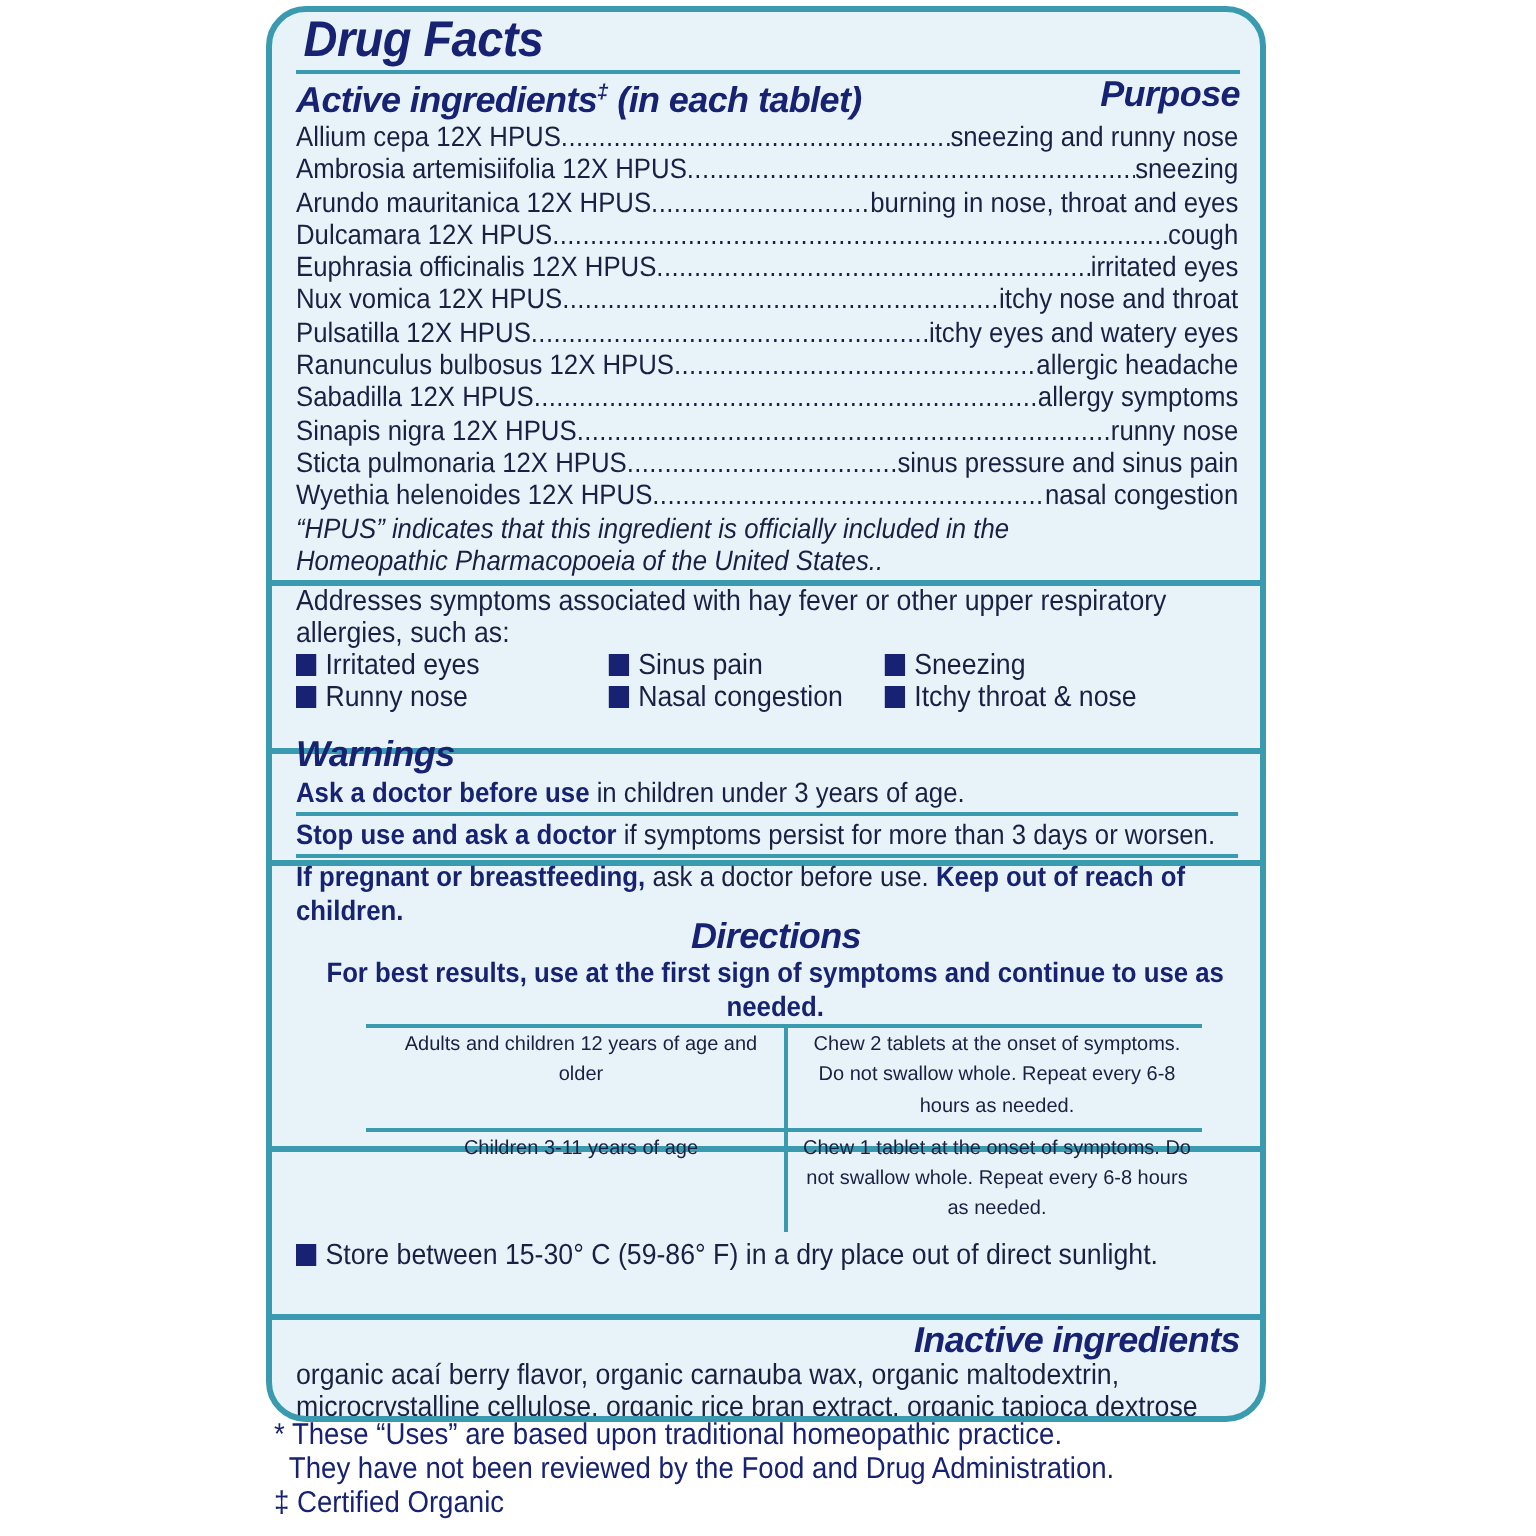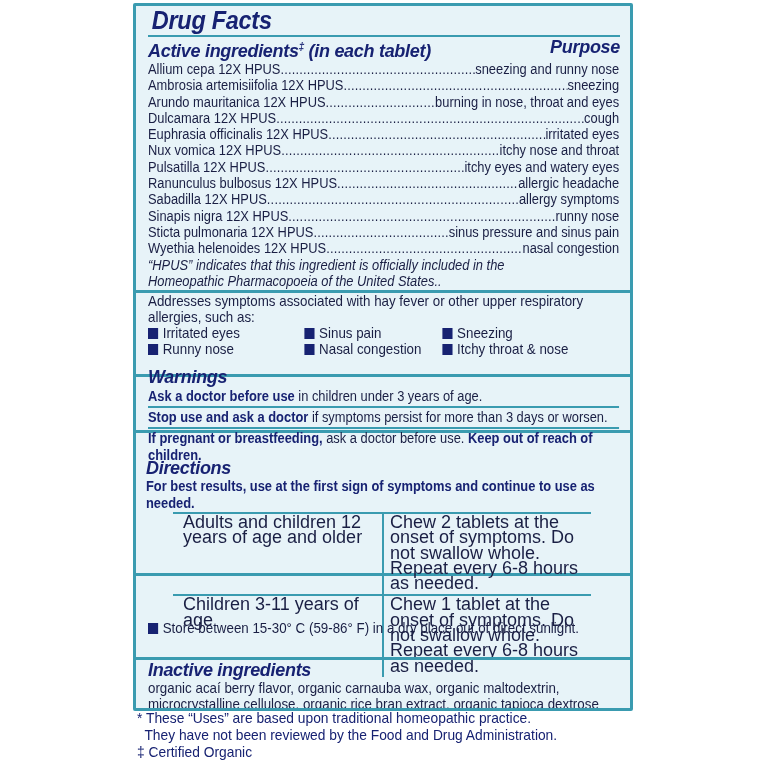--- a/index.html
+++ b/index.html
@@ -1,38 +1,38 @@
 <!DOCTYPE html>
 <html><head>
 <meta charset="utf-8">
 <style>
   html, body { margin:0; padding:0; background:#ffffff; }
   body { width:768px; height:768px; position:relative; overflow:hidden;
          font-family:"Liberation Sans", sans-serif; color:#1a1f44; }
   .panel { position:absolute; left:133px; top:3px; width:500px; height:708px;
-           border:3px solid #3a9bb0; border-radius:2px; background:#e7f3f8; box-sizing:border-box; overflow:hidden; }
+           border:3px solid #3a9bb0; border-radius:20px; background:#e7f3f8; box-sizing:border-box; overflow:hidden; }
   .section { position:absolute; left:0; right:0; border-bottom:3px solid #3a9bb0; box-sizing:border-box; padding:0 10px 0 12px; }
   .section:last-child { border-bottom:none; }
   .title { font-weight:bold; font-style:italic; color:#172272; font-size:25px; line-height:28px; letter-spacing:-0.3px; transform:scaleX(0.94); transform-origin:left; padding-left:4px; }
   .hr-thin { height:0; border-top:2px solid #3a9bb0; margin:1px 0 0 0; }
   .head { font-weight:bold; font-style:italic; color:#172272; font-size:18px; line-height:20px; letter-spacing:-0.3px; }
   .row { display:flex; font-size:14px; line-height:16.3px; white-space:nowrap; transform:scaleX(0.92); transform-origin:left; width:108.5%; }
   .row .ing { flex:0 0 auto; }
   .row .dots { flex:1 1 auto; overflow:hidden; }
   .row .dots::before { content:"............................................................................................................................................"; letter-spacing:0.2px; }
   .row .pur { flex:0 0 auto; }
   .hdr-row { display:flex; justify-content:space-between; }
   .note { font-style:italic; font-size:14px; line-height:16px; transform:scaleX(0.92); transform-origin:left; width:108%; }
   .txt { font-size:14.5px; line-height:16px; transform:scaleX(0.92); transform-origin:left; width:108.5%; }
   .grid3 { display:grid; grid-template-columns:170px 150px 150px; font-size:14.5px; line-height:16px; transform:scaleX(0.92); transform-origin:left; width:108%; }
   .bullet { display:inline-block; width:11px; height:11px; background:#172272; margin-right:5px; vertical-align:-1px; }
   .warn { font-size:14px; line-height:17px; transform:scaleX(0.92); transform-origin:left; width:108.5%; padding:1px 0; }
   .warn b { color:#172272; }
   .warn-line { border-top:2px solid #3a9bb0; }
-  table.dir { border-collapse:collapse; margin-left:27px; width:418px; font-size:18px; line-height:15.3px; }
+  table.dir { border-collapse:collapse; margin-left:27px; width:418px; font-size:10px; line-height:15.3px; }
   table.dir td { vertical-align:top; padding:1px 4px 3px 10px; border-top:2px solid #3a9bb0; }
   table.dir td.c2 { border-left:2px solid #3a9bb0; padding-left:6px; }
   .dir-intro { font-weight:bold; font-size:14px; line-height:17px; color:#172272; transform:scaleX(0.92); transform-origin:left; width:108.5%; }
   .foot { position:absolute; left:137px; top:709px; font-size:15px; line-height:17px; color:#172272; transform:scaleX(0.92); transform-origin:left; }
   .foot div { white-space:nowrap; }
 </style>
 </head>
 <body>
 
 <div class="panel">
@@ -122,21 +122,21 @@
     </div>
   </div>
 
   <div class="section" style="top:360px; height:67px;">
     <div class="head" style="margin-top:1px;">Warnings</div>
     <div class="warn"><b>Ask a doctor before use</b><span> in children under 3 years of age.</span></div>
     <div class="warn warn-line"><b>Stop use and ask a doctor</b><span> if symptoms persist for more than 3 days or worsen.</span></div>
     <div class="warn warn-line"><b>If pregnant or breastfeeding,</b><span> ask a doctor before use. </span><b>Keep out of reach of children.</b></div>
   </div>
 
-  <div class="section" style="top:450px; height:120px; padding-left:10px;">
+  <div class="section" style="top:450px; height:120px; padding-left:20px;text-align:center;">
     <div class="head" style="margin-top:2px;">Directions</div>
     <div class="dir-intro">For best results, use at the first sign of symptoms and continue to use as needed.</div>
     <table class="dir">
       <tbody>
           <tr>
         <td style="width:195px;">Adults and children 12 years of age and older</td>
         <td class="c2">Chew 2 tablets at the onset of symptoms. Do not swallow whole. Repeat every 6-8 hours as needed.</td>
       </tr>
       <tr>
         <td>Children 3-11 years of age</td>
@@ -144,21 +144,21 @@
       </tr>
     </tbody>
       </table>
   </div>
 
   <div class="section" style="top:614px; height:40px;">
     <div class="txt"><span class="bullet"></span><span>Store between 15-30° C (59-86° F) in a dry place out of direct sunlight.</span></div>
   </div>
 
   <div class="section" style="top:654px; height:54px;">
-    <div class="head" style="margin-top:0px;">Inactive ingredients</div>
+    <div class="head" style="margin-top:0px;text-align:right;">Inactive ingredients</div>
     <div class="txt">organic acaí berry flavor, organic carnauba wax, organic maltodextrin,</div>
     <div class="txt">microcrystalline cellulose, organic rice bran extract, organic tapioca dextrose</div>
   </div>
 </div>
 
 <div class="foot">
   <div style="white-space:pre">* These “Uses” are based upon traditional homeopathic practice.</div>
   <div style="white-space:pre">  They have not been reviewed by the Food and Drug Administration.</div>
   <div>‡ Certified Organic</div>
 </div>

